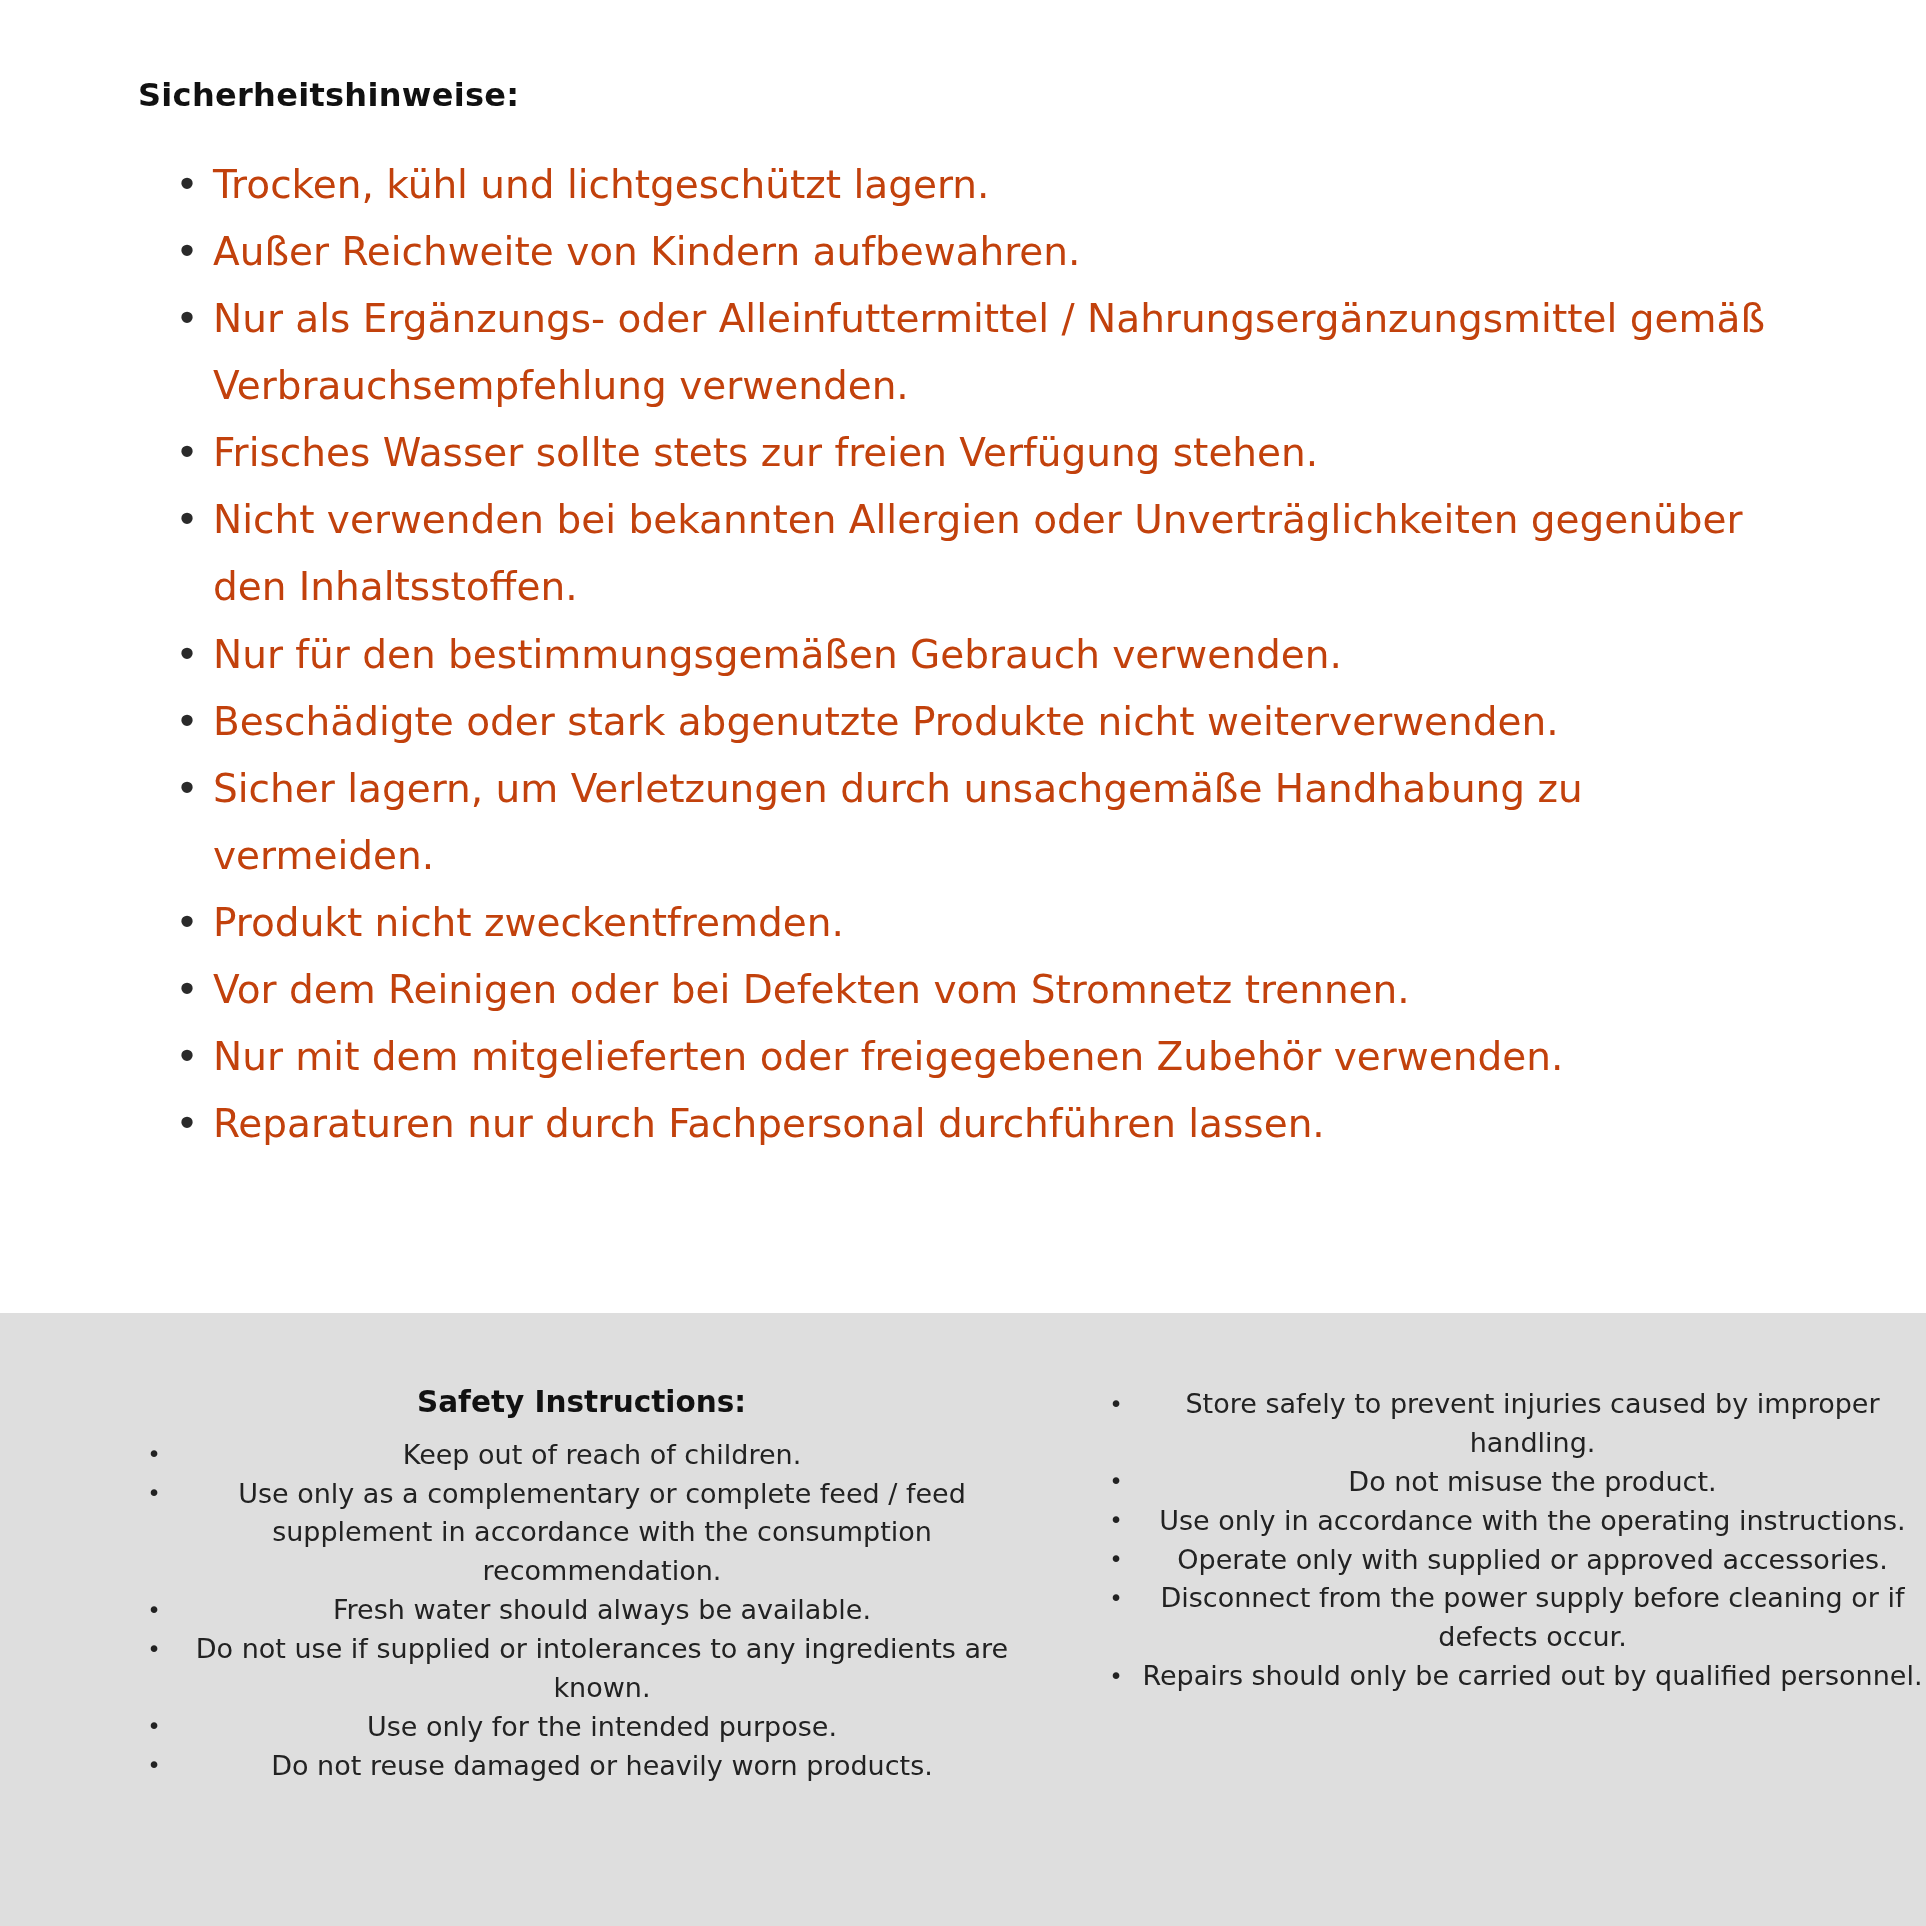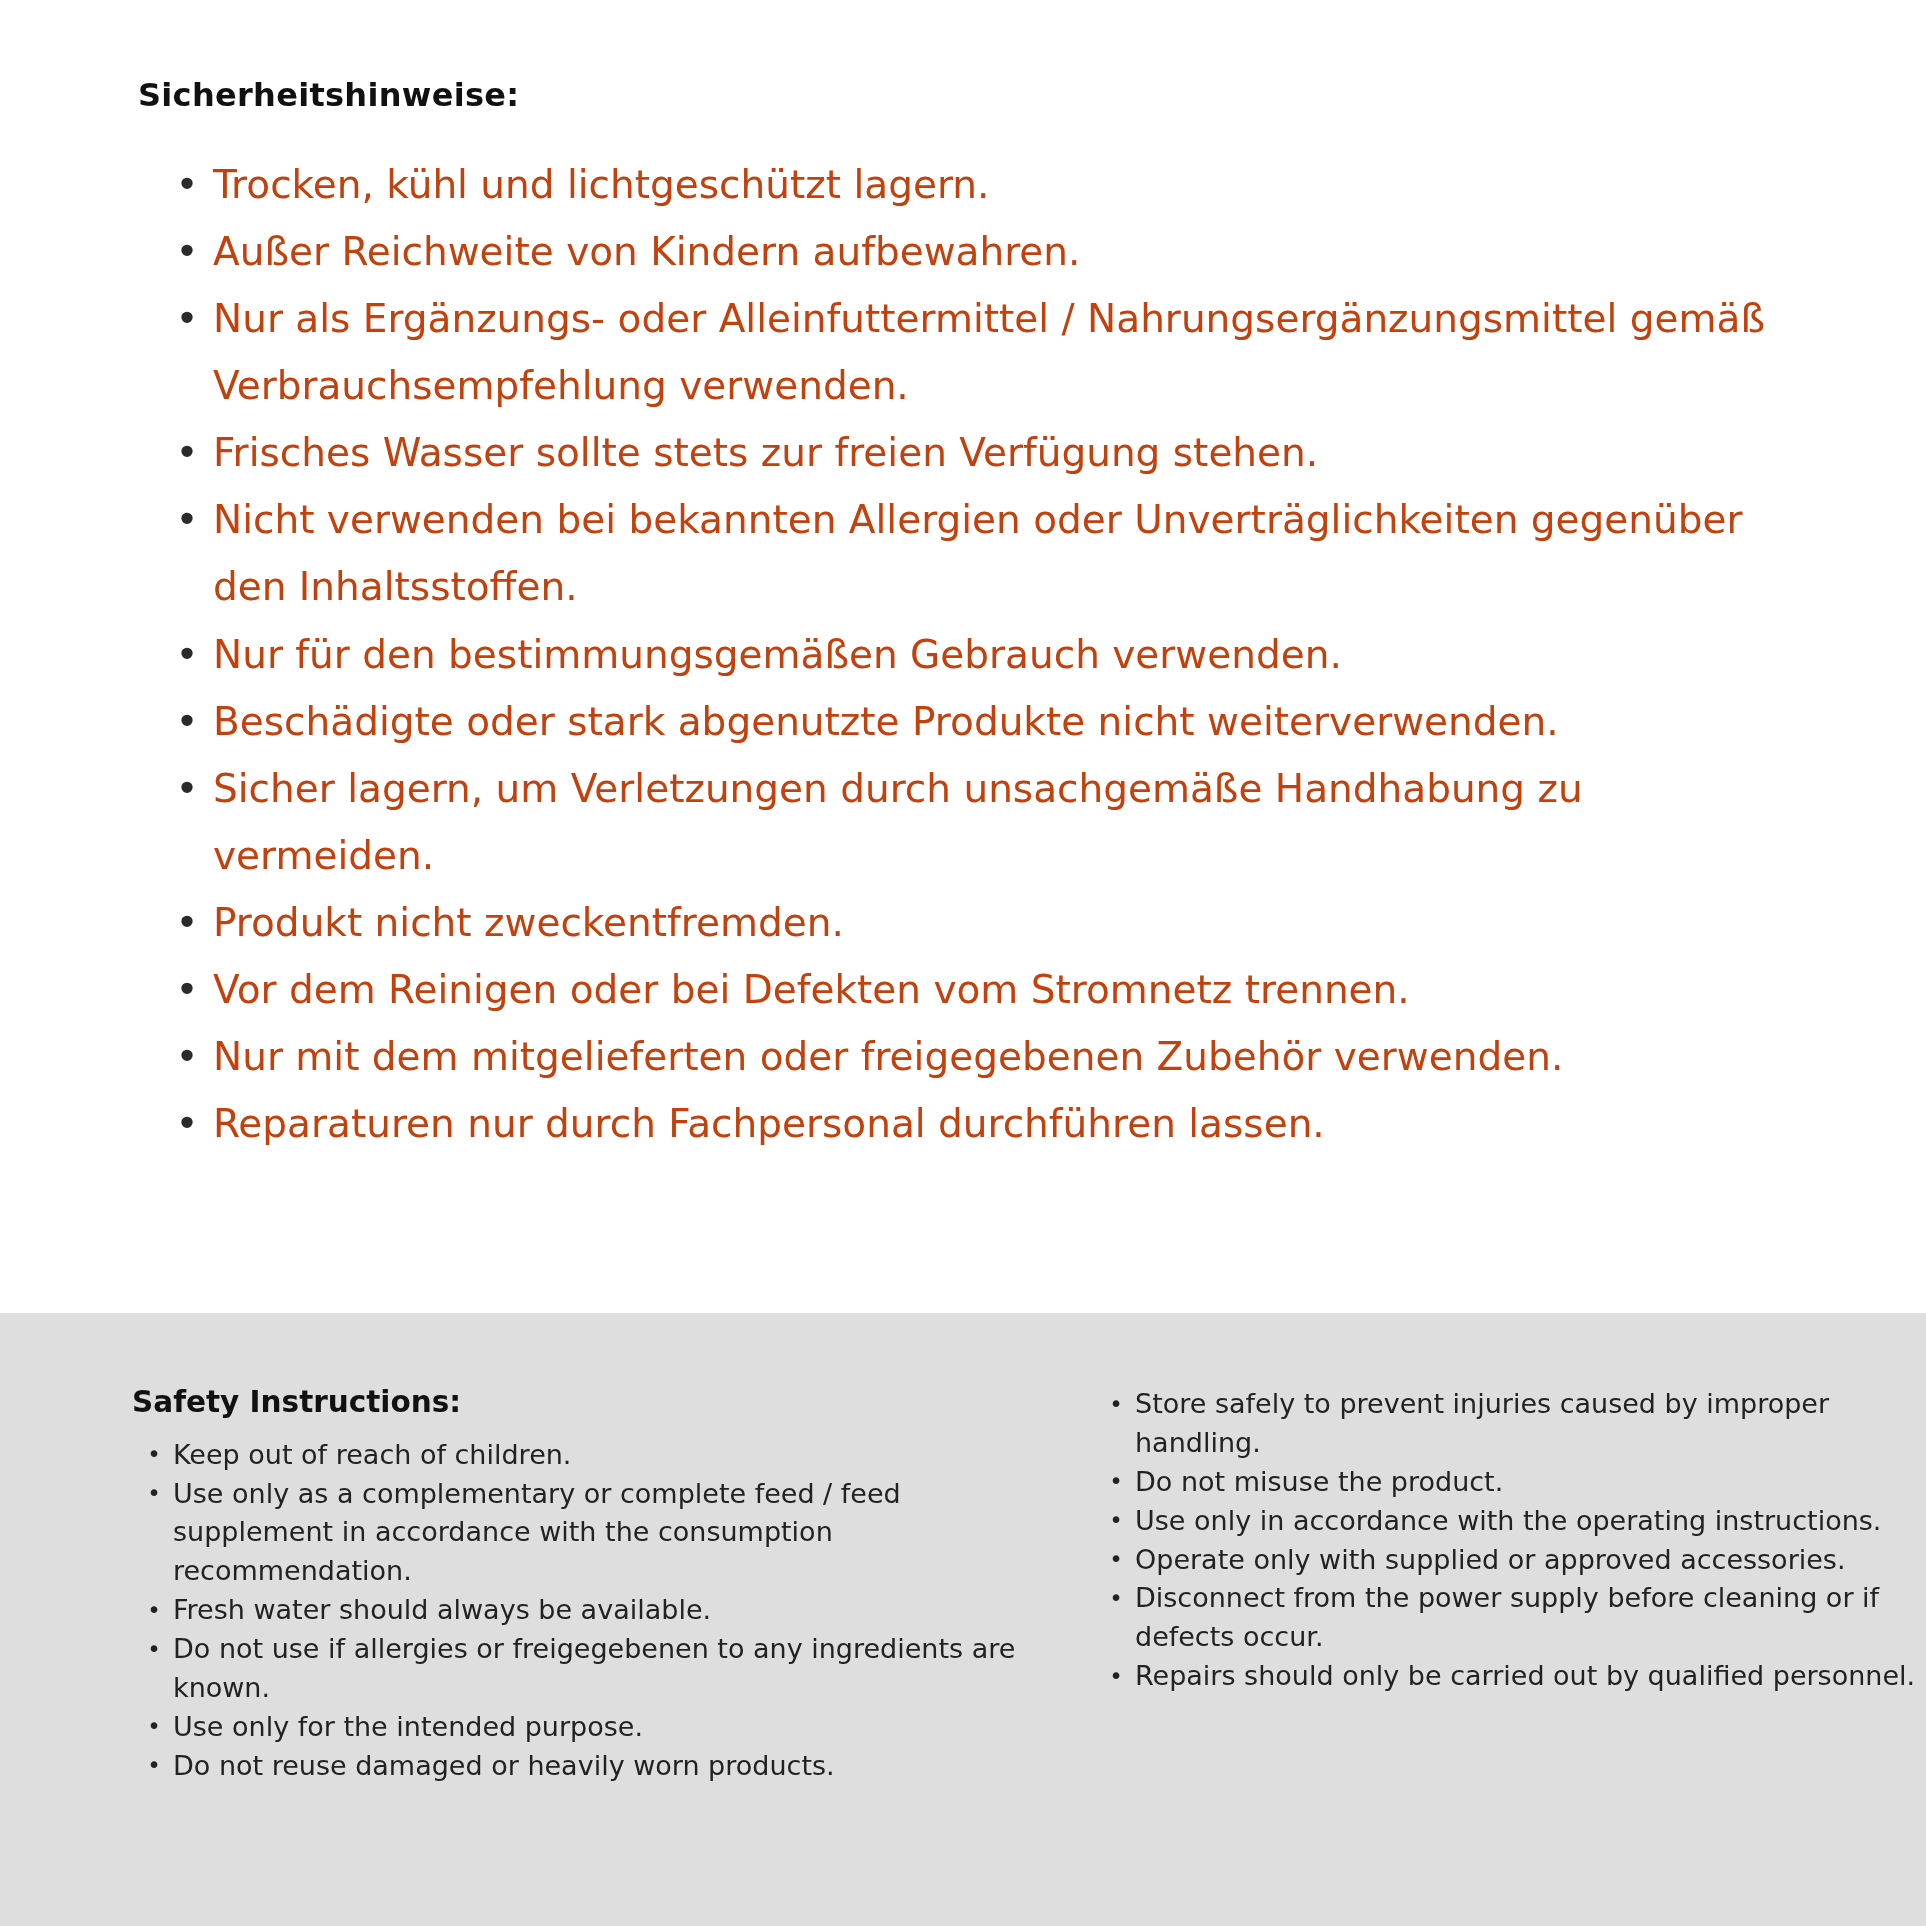--- a/index.html
+++ b/index.html
@@ -51,20 +51,21 @@
 
   
   .english-section {
     flex: 1 1 auto;
     background: #dedede;
     padding: 72px 103px 0 132px;
   }
   .english-columns {
     display: flex;
     gap: 77px;
+    text-align: center;
   }
   .english-col-left { width: 899px; flex: 0 0 auto; }
   .english-col-right { width: 822px; flex: 0 0 auto; }
   .english-title {
     font-size: 29.5px;
     font-weight: 700;
     color: #111111;
     margin-bottom: 16.7px;
   }
   ul.en-list {
@@ -112,21 +113,21 @@
   </section>
 
   <section class="english-section">
     <div class="english-columns">
       <div class="english-col-left">
         <h2 class="english-title">Safety Instructions:</h2>
         <ul class="en-list">
             <li>Keep out of reach of children.</li>
             <li>Use only as a complementary or complete feed / feed supplement in accordance with the consumption recommendation.</li>
             <li>Fresh water should always be available.</li>
-            <li>Do not use if allergies or freigegebenen to any ingredients are known.</li>
+            <li>Do not use if supplied or intolerances to any ingredients are known.</li>
             <li>Use only for the intended purpose.</li>
             <li>Do not reuse damaged or heavily worn products.</li>
           </ul>
       </div>
       <div class="english-col-right">
         <ul class="en-list">
             <li>Store safely to prevent injuries caused by improper handling.</li>
             <li>Do not misuse the product.</li>
             <li>Use only in accordance with the operating instructions.</li>
             <li>Operate only with supplied or approved accessories.</li>

